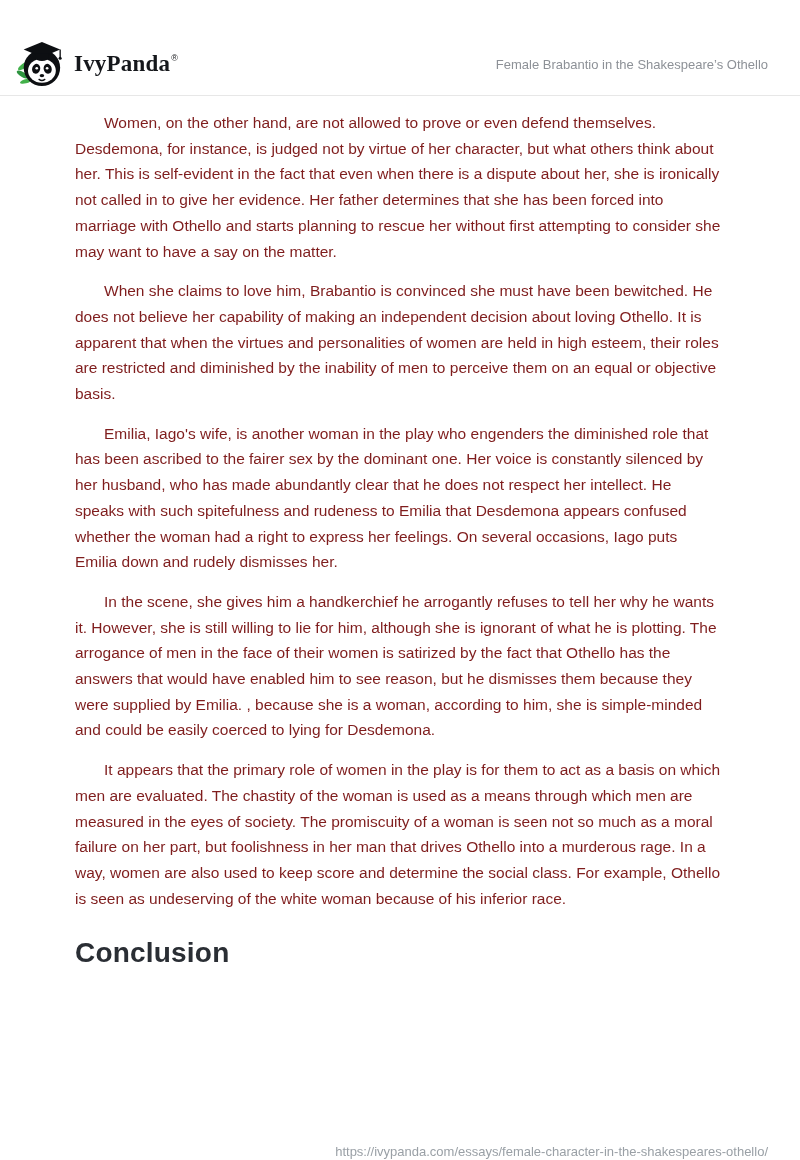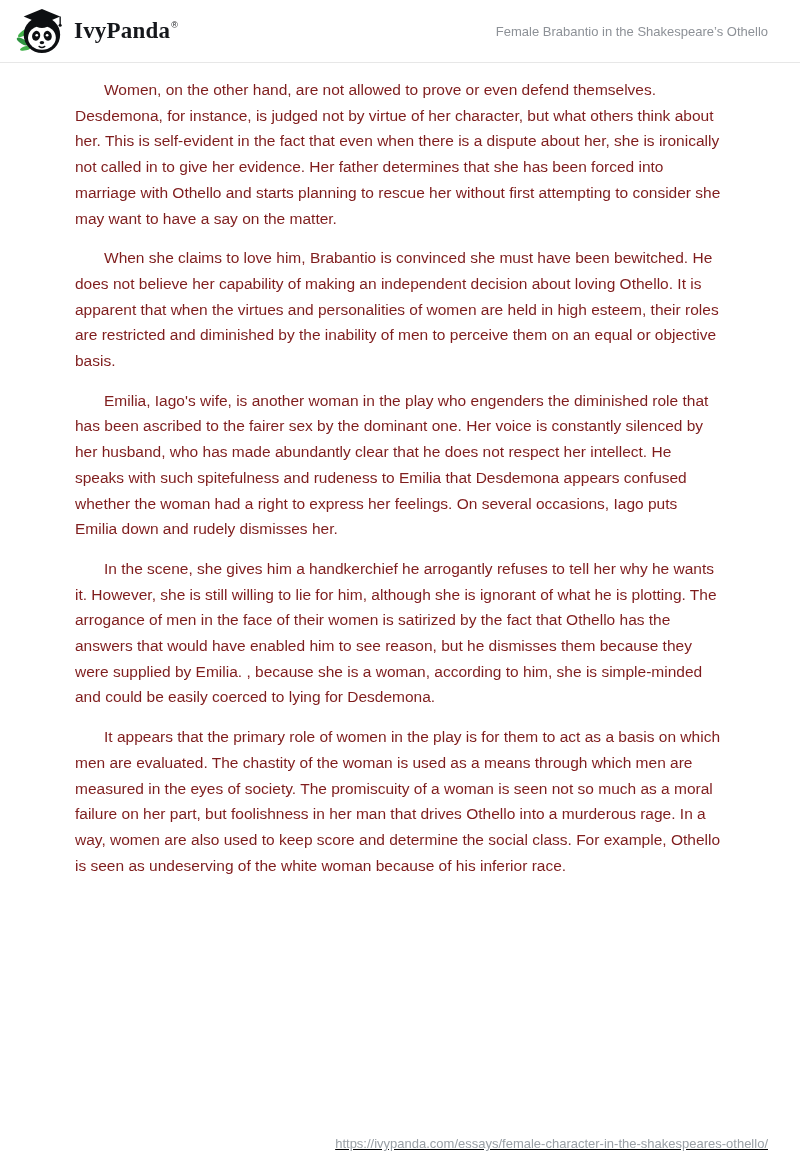--- a/index.html
+++ b/index.html
@@ -12,20 +12,21 @@
     overflow: hidden;
     font-family: "Liberation Sans", sans-serif;
   }
   .header {
     display: flex;
     align-items: center;
     justify-content: space-between;
     height: 63px;
     padding: 0 32px 0 16px;
     border-bottom: 1px solid #e7e7e7;
+    margin-top: 33px;
   }
   .brand { display: flex; align-items: center; gap: 10px; }
   .logo { width: 48px; height: 50px; display: flex; align-items: center; }
   .logo svg { display: block; }
   .brand-text { display: flex; align-items: flex-start; }
   .brand-name {
     font-family: "Liberation Serif", serif;
     font-weight: 700;
     font-size: 23px;
     color: #15171b;
@@ -42,21 +43,21 @@
     margin-bottom: 14px;
     text-align: left;
   }
   .conclusion {
     font-size: 28px;
     font-weight: 700;
     color: #2a2e34;
     margin: 26px 0 20px 0;
     letter-spacing: 0.2px;
   }
-  .footer { position: absolute; right: 32px; bottom: 8px; text-decoration: underline; }
+  .footer { position: absolute; right: 32px; bottom: 0; }
   .source-url { font-size: 13px; color: #9aa0a6; }
 </style>
 </head>
 <body>
 
 <div class="page">
 
   <header class="header">
     <div class="brand">
       <span class="logo">
@@ -91,19 +92,20 @@
     </div>
     <div class="doc-title">Female Brabantio in the Shakespeare’s Othello</div>
   </header>
 
   <main class="content">
     <p>Women, on the other hand, are not allowed to prove or even defend themselves. Desdemona, for instance, is judged not by virtue of her character, but what others think about her. This is self-evident in the fact that even when there is a dispute about her, she is ironically not called in to give her evidence. Her father determines that she has been forced into marriage with Othello and starts planning to rescue her without first attempting to consider she may want to have a say on the matter.</p>
     <p>When she claims to love him, Brabantio is convinced she must have been bewitched. He does not believe her capability of making an independent decision about loving Othello. It is apparent that when the virtues and personalities of women are held in high esteem, their roles are restricted and diminished by the inability of men to perceive them on an equal or objective basis.</p>
     <p>Emilia, Iago's wife, is another woman in the play who engenders the diminished role that has been ascribed to the fairer sex by the dominant one. Her voice is constantly silenced by her husband, who has made abundantly clear that he does not respect her intellect. He speaks with such spitefulness and rudeness to Emilia that Desdemona appears confused whether the woman had a right to express her feelings. On several occasions, Iago puts Emilia down and rudely dismisses her.</p>
     <p>In the scene, she gives him a handkerchief he arrogantly refuses to tell her why he wants it. However, she is still willing to lie for him, although she is ignorant of what he is plotting. The arrogance of men in the face of their women is satirized by the fact that Othello has the answers that would have enabled him to see reason, but he dismisses them because they were supplied by Emilia. , because she is a woman, according to him, she is simple-minded and could be easily coerced to lying for Desdemona.</p>
     <p>It appears that the primary role of women in the play is for them to act as a basis on which men are evaluated. The chastity of the woman is used as a means through which men are measured in the eyes of society. The promiscuity of a woman is seen not so much as a moral failure on her part, but foolishness in her man that drives Othello into a murderous rage. In a way, women are also used to keep score and determine the social class. For example, Othello is seen as undeserving of the white woman because of his inferior race.</p>
+    <h1 class="conclusion">Conclusion</h1>
   </main>
 
   <footer class="footer">
     <span class="source-url">https://ivypanda.com/essays/female-character-in-the-shakespeares-othello/</span>
   </footer>
 
 </div>
 
 </body></html>

